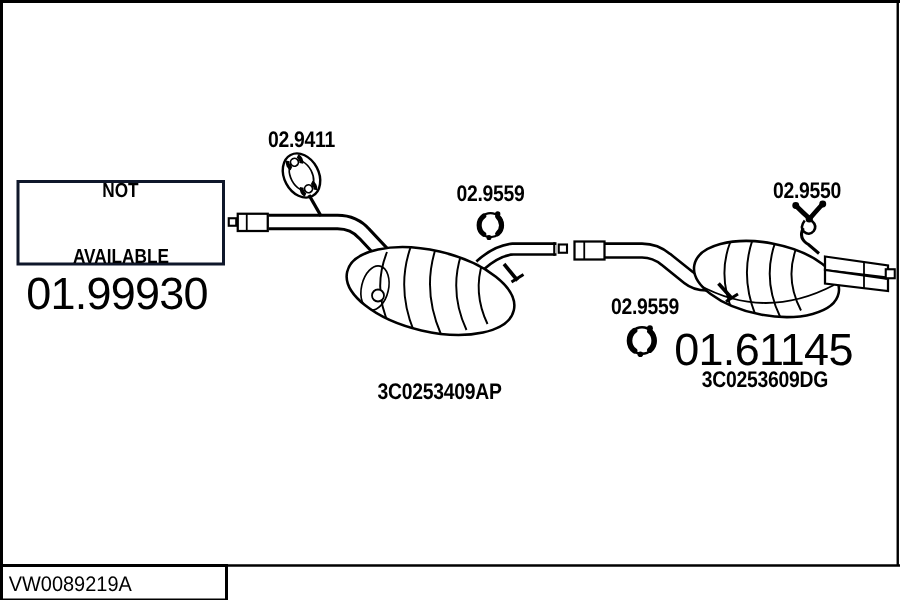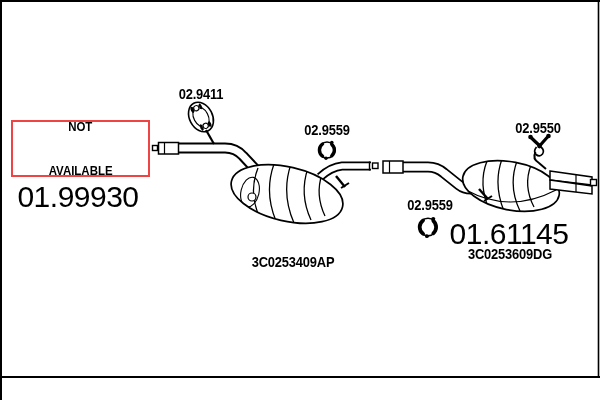--- a/index.html
+++ b/index.html
@@ -13,21 +13,21 @@
     letter-spacing:-0.2px;width:160px;margin-left:-80px;text-align:center;
     transform:scaleX(0.86);white-space:nowrap;color:#000;
   }
   .big{
     position:absolute;font-weight:400;font-size:30px;line-height:1;
     letter-spacing:-0.5px;width:220px;margin-left:-110px;text-align:center;
     white-space:nowrap;color:#000;
   }
   .na-box{
     position:absolute;left:11px;top:120px;width:135px;height:53px;
-    border:2px solid #ef4444;display:flex;flex-direction:column;
+    border:2px solid #0f172a;display:flex;flex-direction:column;
     align-items:center;justify-content:center;background:#fff;gap:28px;
   }
   .na-box span{
     display:block;font-weight:700;font-size:13.5px;line-height:16px;
     transform:scaleX(0.85);white-space:nowrap;
   }
   .vw-box{
     position:absolute;left:0;top:376px;width:148px;height:21px;
     border:2px solid #000;background:#fff;display:flex;align-items:center;
   }
@@ -166,14 +166,17 @@
   <div class="big" style="left:509px;top:219px;">01.61145</div>
 
   <div class="lbl" style="left:293px;top:253px;">3C0253409AP</div>
   <div class="lbl" style="left:510px;top:245px;">3C0253609DG</div>
 
   <div class="lbl" style="left:201px;top:85px;">02.9411</div>
   <div class="lbl" style="left:327px;top:121px;">02.9559</div>
   <div class="lbl" style="left:538px;top:119px;">02.9550</div>
   <div class="lbl" style="left:430px;top:196px;">02.9559</div>
 
+  <div class="vw-box">
+    <span>VW0089219A</span>
+  </div>
 
 </div>
 
 </body></html>

